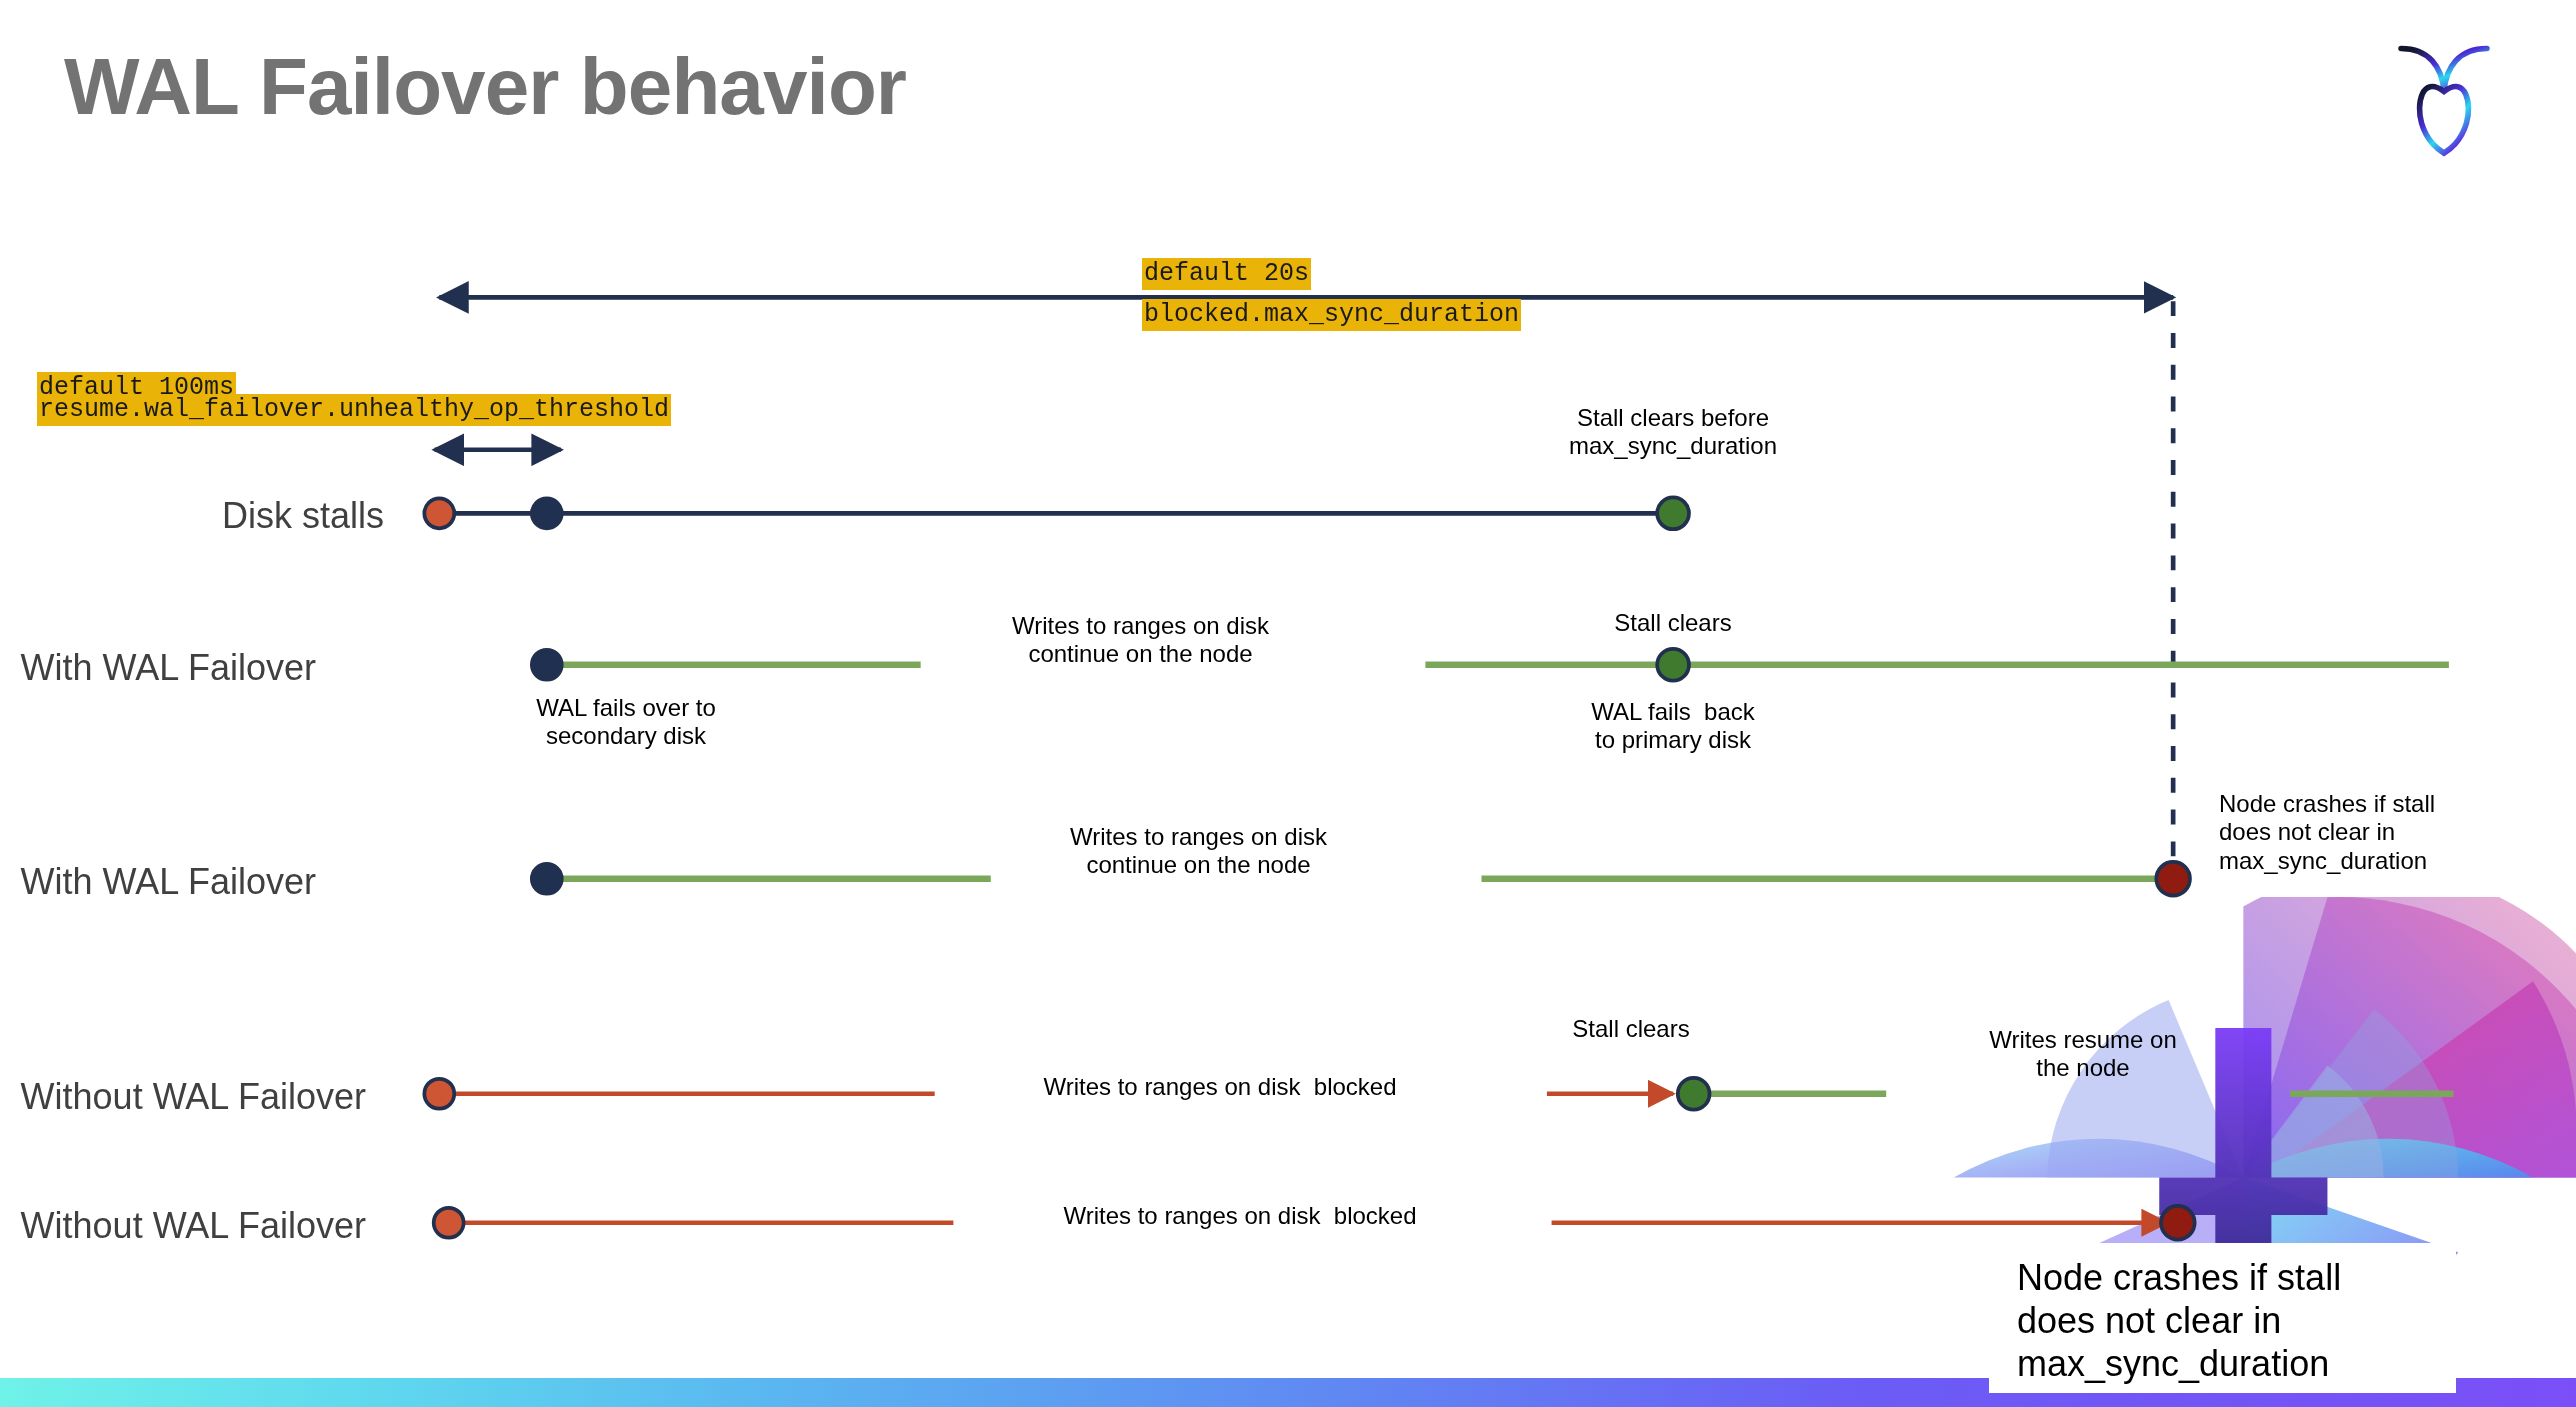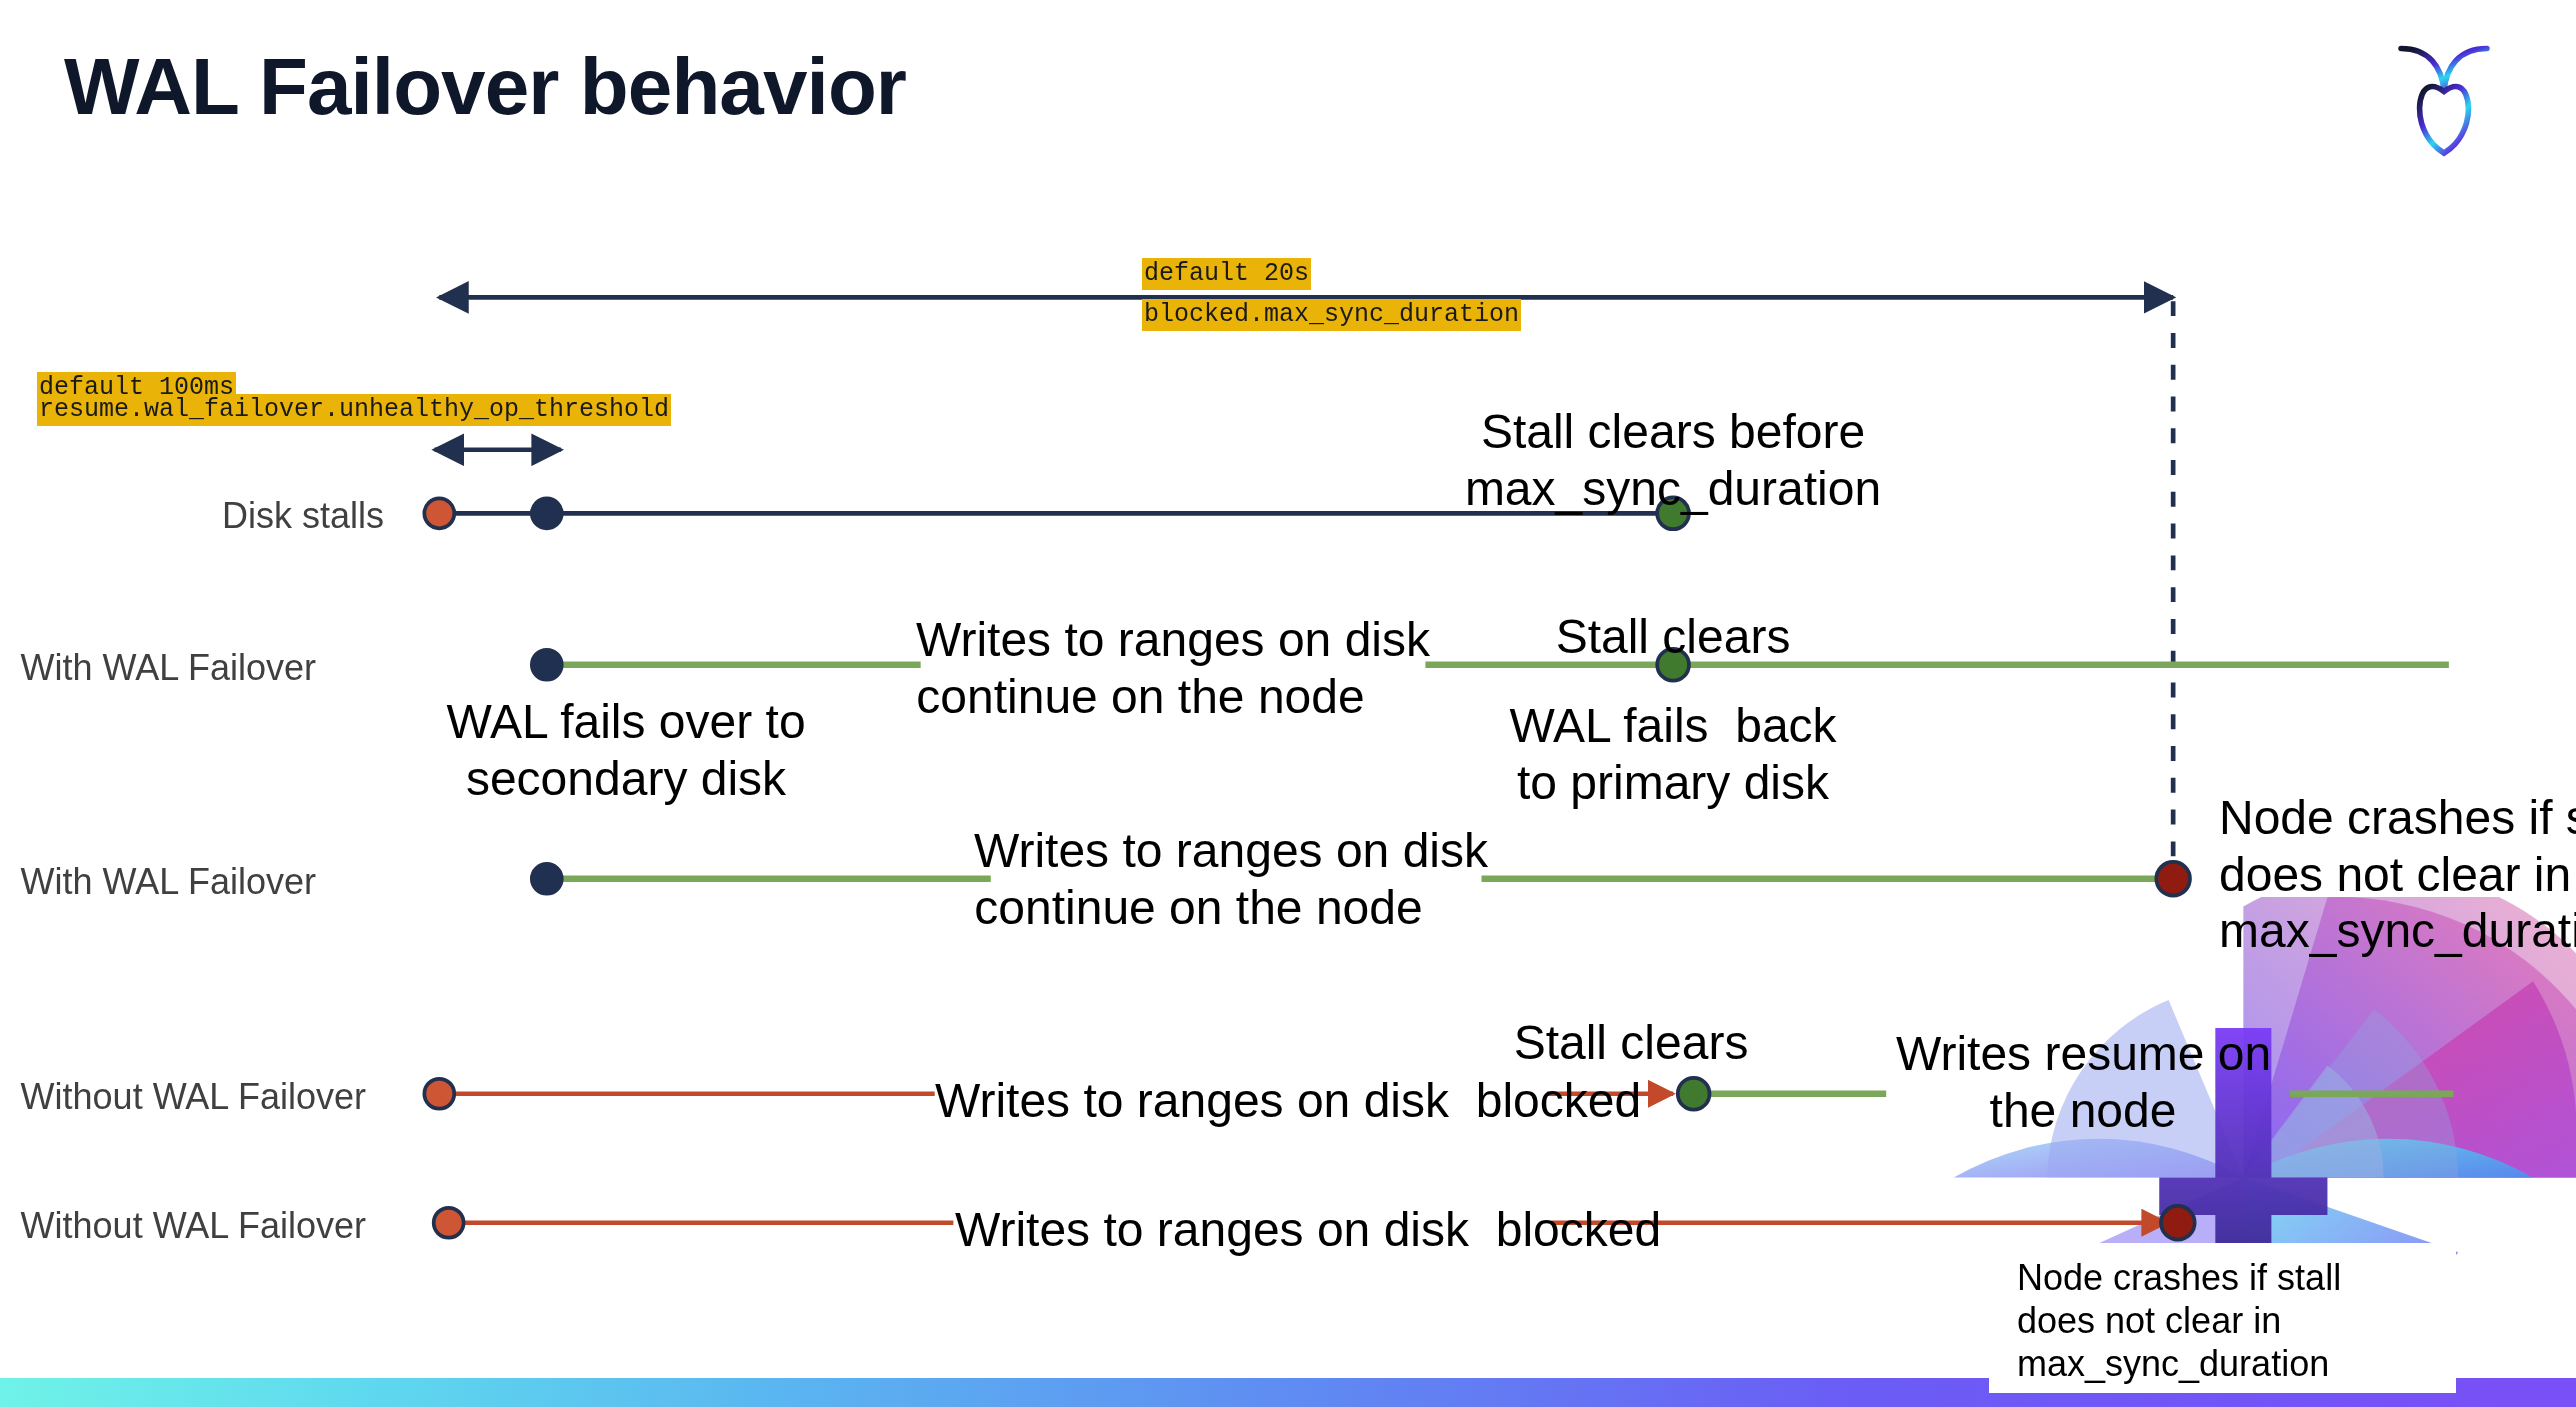--- a/index.html
+++ b/index.html
@@ -8,21 +8,21 @@
     background:#ffffff;
     font-family:"Liberation Sans", sans-serif;
     overflow:hidden;
     position:relative;
   }
   #slide{position:absolute;left:0;top:0;width:2576px;height:1408px;overflow:hidden;background:#fff;}
 
   
   #title{
     position:absolute;left:64px;top:45px;
-    font-size:80px;font-weight:bold;color:#0f172a;
+    font-size:80px;font-weight:bold;color:#737373;
     letter-spacing:-0.9px;line-height:1.05;white-space:nowrap;
   }
 
   
   #logo{position:absolute;left:2388px;top:26px;width:112px;height:131px;}
 
   
   #deco{position:absolute;left:1935px;top:897px;width:641px;height:449px;overflow:hidden;pointer-events:none;}
   #bottombar{position:absolute;left:0;top:1378px;width:2576px;height:30px;
     background:linear-gradient(90deg,#6ff2e8 0%,#5fd9ee 14%,#5ab6f0 30%,#5f8cf2 50%,#6b5cf5 72%,#7a4ff7 100%);}
@@ -35,21 +35,21 @@
     position:absolute;
     font-family:"Liberation Mono", monospace;
     font-size:25px;color:#1a1a1a;
     background:#eab308;
     line-height:1.28;
     white-space:pre;
     padding:0 1.9px;
   }
 
   
-  .lbl{position:absolute;color:#000;font-size:48px;line-height:1.18;white-space:pre;}
+  .lbl{position:absolute;color:#000;font-size:24px;line-height:1.18;white-space:pre;}
   .lbl.c{text-align:center;}
   .lbl.l{text-align:left;}
 
   .rowlabel{position:absolute;color:#404040;font-size:36px;white-space:nowrap;}
 
   
   #callout{
     position:absolute;left:1989px;top:1243px;width:467px;height:150px;
     background:#ffffff;
   }

